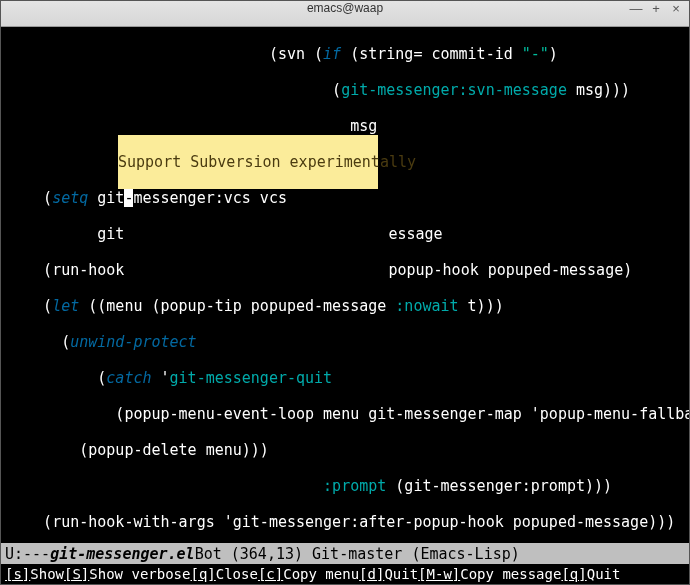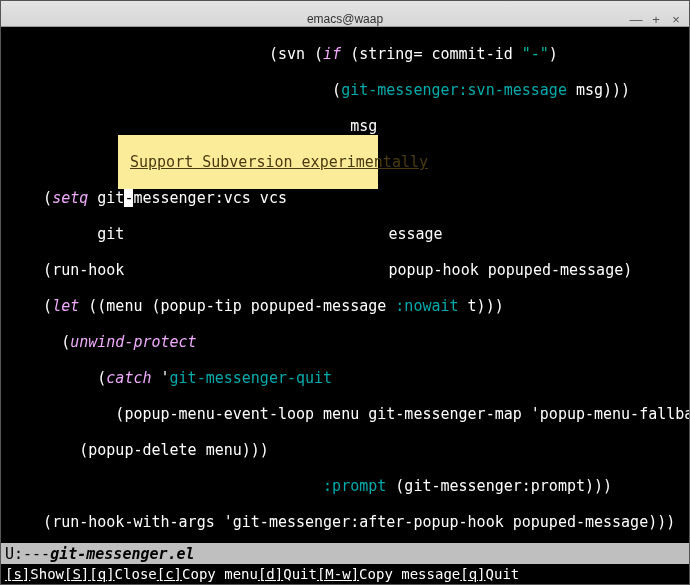--- a/index.html
+++ b/index.html
@@ -5,30 +5,30 @@
     * { margin: 0; padding: 0; box-sizing: border-box; }
     html, body { width: 690px; height: 585px; overflow: hidden; }
     body {
       font-family: "DejaVu Sans Mono", "Liberation Mono", monospace;
       font-size: 15px;
       background: #dcdad5;
     }
     .window { width: 690px; height: 585px; border: 1px solid #555; background: #dcdad5; display: flex; flex-direction: column; }
     .titlebar {
       height: 26px; background: linear-gradient(#e4e4e4, #d6d6d6);
-      display: flex; align-items: flex-end; justify-content: center;
+      display: flex; align-items: flex-start; justify-content: center;
       position: relative; border-bottom: 1px solid #999;
       font-family: sans-serif; font-size: 12px; color: #333;
     }
     .titlebar .controls { position: absolute; right: 6px; display: flex; gap: 6px; }
     .titlebar .controls span { width: 14px; height: 14px; display: inline-flex; align-items: center; justify-content: center; color: #555; font-size: 13px; line-height: 1; }
     .editor { flex: 1; background: #000; color: #fff; position: relative; overflow: hidden; }
     .code-area { position: absolute; left: 6px; top: 0; right: 0; bottom: 42px; white-space: pre; }
     .line { height: 18px; line-height: 18px; }
-    .kw { color: #f0abfc; font-style: italic; }
+    .kw { color: #0369a1; font-style: italic; }
     .str { color: #00bb9c; }
     .sym { color: #00aaaa; }
     .cur { background: #fff; color: #000; }
     .popup {
       position: absolute;
       background: #fbec9a; color: #4a3b10;
       font-size: 15px; padding: 0;
       white-space: nowrap;
     }
     .modeline {
@@ -81,33 +81,35 @@
 
 
 
 
 
 
     </div>
 
     <div class="popup" style="left:117px; top:108px; width:260px; height:54px; line-height:18px; padding-left:0;">
       <div style="height:18px"></div>
-      <div style="padding:0 12px;text-decoration:underline;">Support Subversion experimentally</div>
+      <div style="padding:0 0;">Support Subversion experimentally</div>
       <div style="height:18px"></div>
     </div>
 
     <div class="modeline">
       <span>U:--- </span>
       <span class="fname">git-messenger.el</span>
+      <span>   Bot (364,13)  Git-master   (Emacs-Lisp)</span>
     </div>
 
     <div class="minibuffer">
       <span class="k">[s]</span>
         <span>Show </span>
       <span class="k">[S]</span>
+        <span>Show verbose </span>
       <span class="k">[q]</span>
         <span>Close </span>
       <span class="k">[c]</span>
         <span>Copy menu </span>
       <span class="k">[d]</span>
         <span>Quit </span>
       <span class="k">[M-w]</span>
         <span>Copy message </span>
       <span class="k">[q]</span>
         <span>Quit</span>

